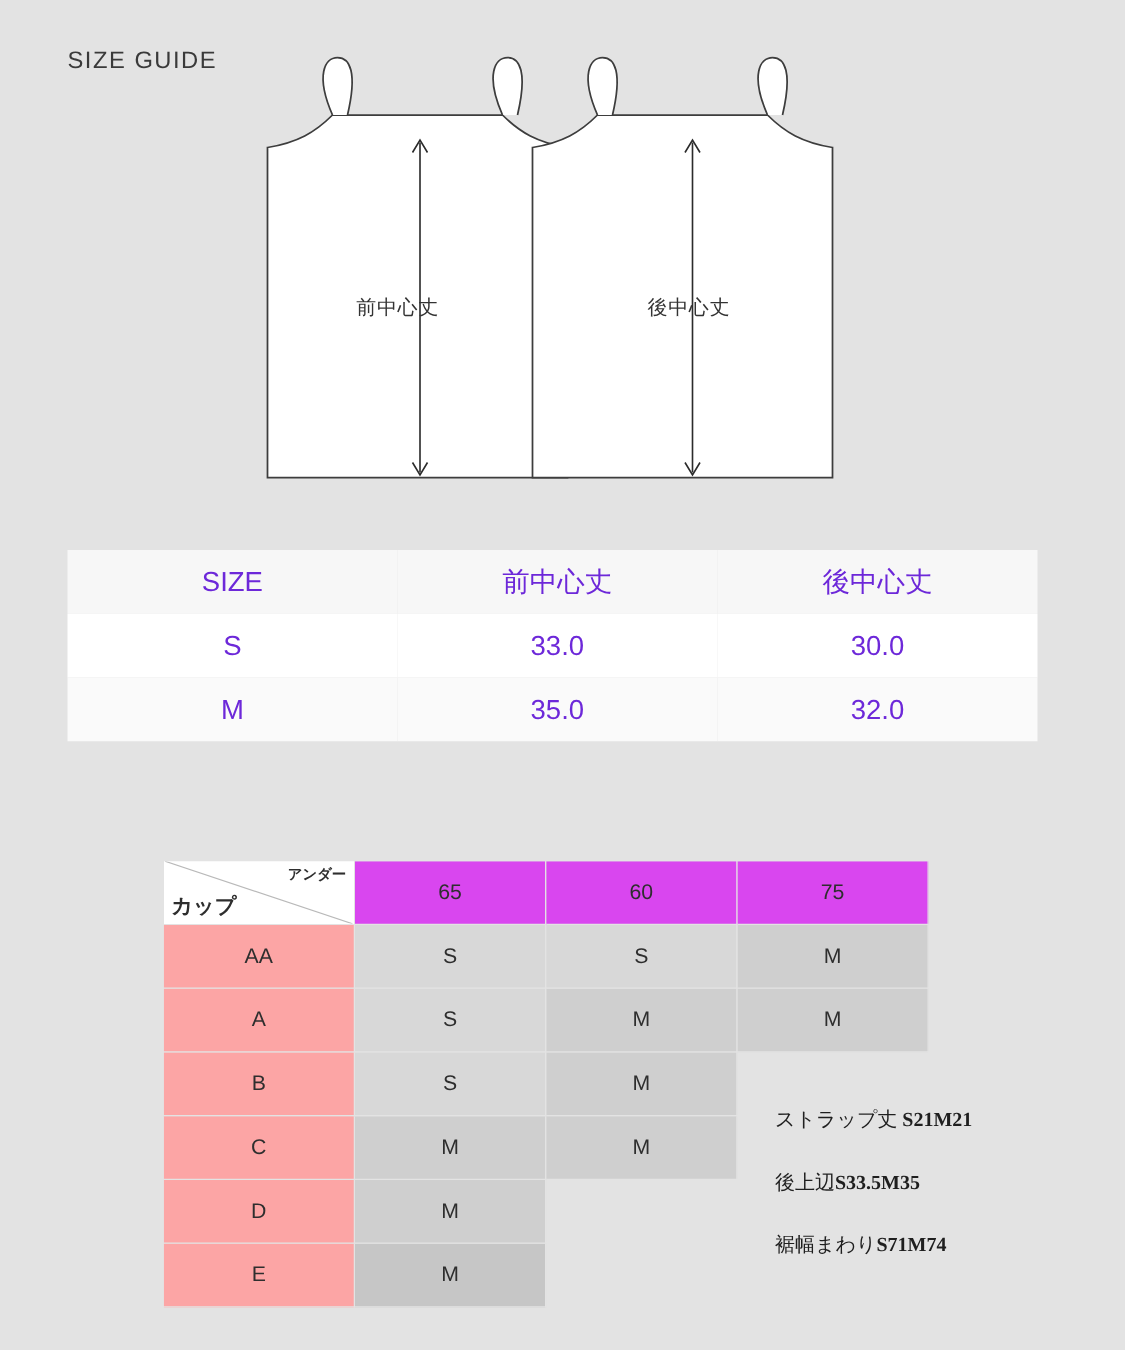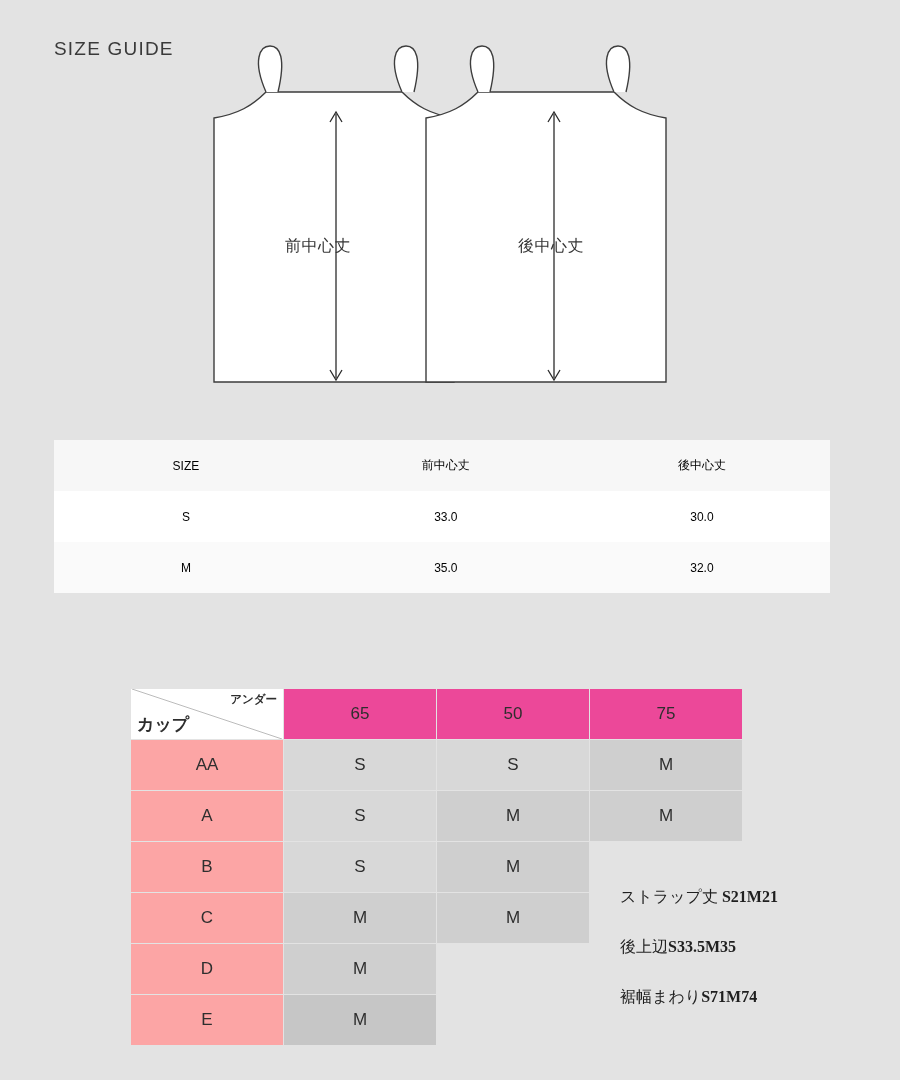--- a/index.html
+++ b/index.html
@@ -53,23 +53,23 @@
   .size-table {
     position: absolute;
     left: 54px;
     top: 440px;
     width: 776px;
     border-collapse: collapse;
   }
   .size-table td, .size-table th {
     height: 51px;
     text-align: center;
-    font-size: 12px;
+    font-size: 22px;
     font-weight: 400;
-    color: #000000;
+    color: #6d28d9;
     border: none;
   }
   .size-table thead tr { background: #f7f7f7; }
   .size-table tbody tr:nth-child(odd) { background: #ffffff; }
   .size-table tbody tr:nth-child(even) { background: #fafafa; }
   .size-table col.c1 { width: 34%; }
   .size-table col.c2 { width: 33%; }
   .size-table col.c3 { width: 33%; }
 
   
@@ -83,21 +83,21 @@
     width: 153px;
     height: 51px;
     text-align: center;
     font-size: 17px;
     color: #2e2e2e;
     background: #ffffff;
     border: 1px solid #e3e3e3;
     margin-left: 24px;
   }
   .matrix td.head {
-    background: #ec4899;
+    background: #d946ef;
   }
   .matrix td.corner {
     width: 153px;
     height: 51px;
     padding: 0;
     position: relative;
     background: #ffffff;
   }
   .corner-inner {
     position: relative;
@@ -219,21 +219,21 @@
         <td class="corner">
           <div class="corner-inner">
             <svg class="diag" width="153" height="51" viewBox="0 0 153 51">
               <line x1="0" y1="0" x2="153" y2="51" stroke="#b9b9b9" stroke-width="1"></line>
             </svg>
             <span class="lbl-under">アンダー</span>
             <span class="lbl-cup">カップ</span>
           </div>
         </td>
         <td class="head">65</td>
-        <td class="head">50</td>
+        <td class="head">60</td>
         <td class="head">75</td>
       </tr>
 
       <tr>
         <td class="lbl">AA</td>
         <td class="g1">S</td>
         <td class="g1">S</td>
         <td class="g2">M</td>
       </tr>
       <tr>

